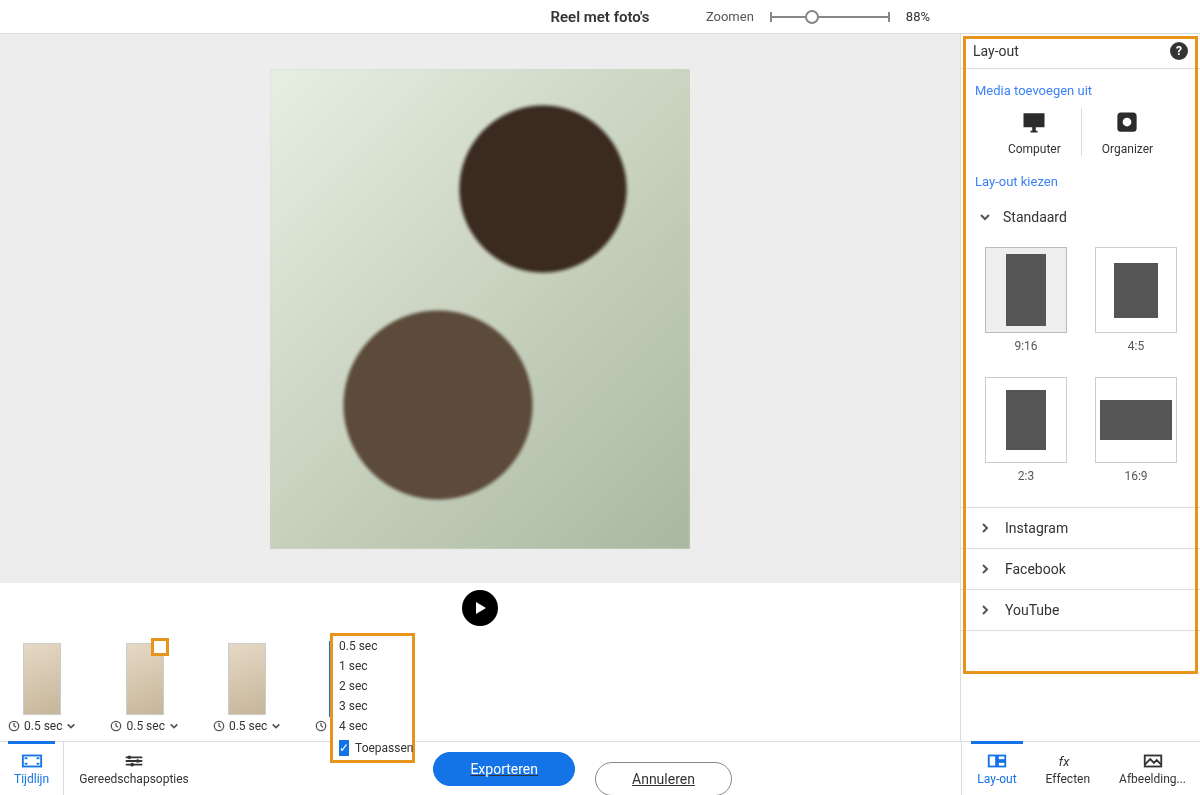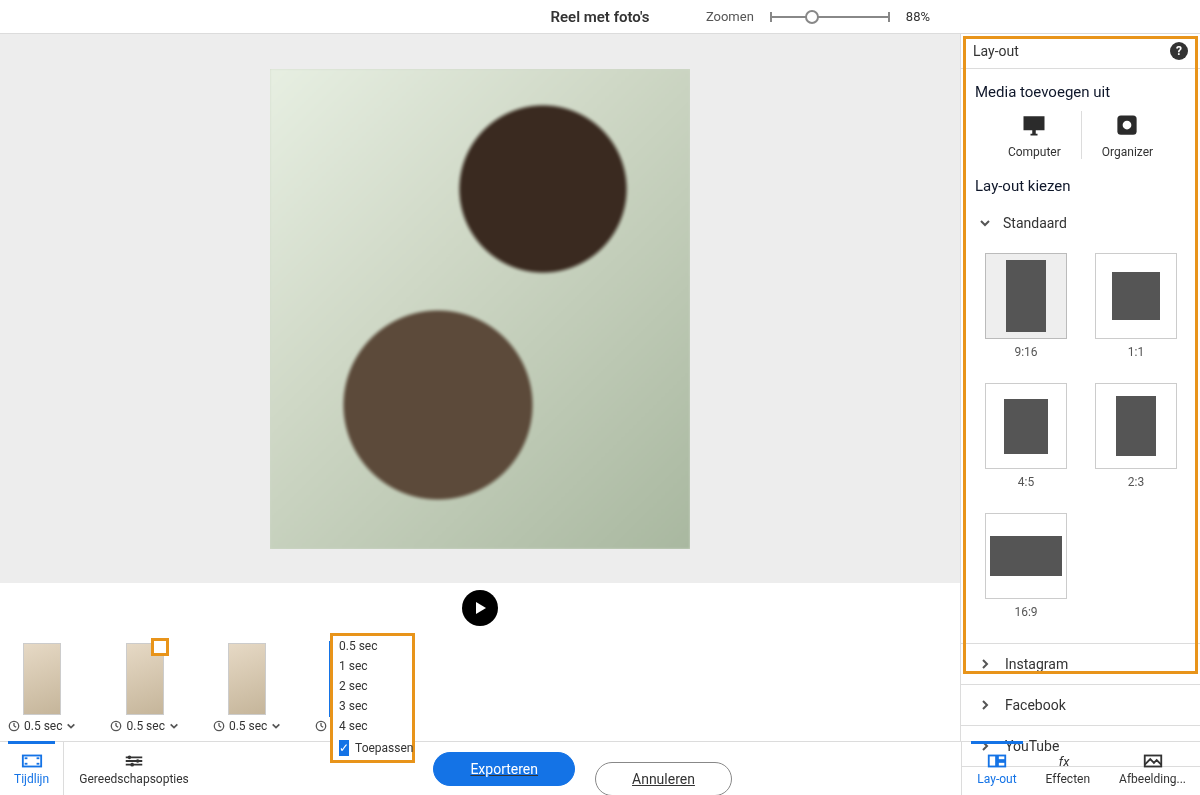--- a/index.html
+++ b/index.html
@@ -58,21 +58,21 @@
   .duration-menu .opt{padding:3px 6px;}
   .duration-menu .apply{display:flex;align-items:center;gap:6px;padding:4px 6px;}
   .chk{width:16px;height:16px;background:var(--accent);display:flex;align-items:center;justify-content:center;color:#fff;font-size:12px;}
 
   
   .side{width:240px;border-left:1px solid var(--border);background:#fff;display:flex;flex-direction:column;flex-shrink:0;position:relative;}
   .side .orange-box{position:absolute;top:2px;left:2px;right:2px;height:638px;border:3px solid var(--orange);pointer-events:none;}
   .side-head{display:flex;align-items:center;justify-content:space-between;padding:8px 12px;border-bottom:1px solid var(--border);font-size:14px;}
   .help-ic{width:18px;height:18px;border-radius:50%;background:#333;color:#fff;display:flex;align-items:center;justify-content:center;font-size:12px;font-weight:bold;}
   .side-body{padding:10px 14px 4px;flex-shrink:0;}
-  .sec-title{font-size:15px;color:#0f172a;margin:4px 0 10px;}
+  .sec-title{font-size:13px;color:#3b82f6;margin:4px 0 10px;}
   .media-src{display:flex;justify-content:center;gap:0;margin-bottom:18px;}
   .media-item{display:flex;flex-direction:column;align-items:center;gap:6px;padding:0 20px;cursor:pointer;font-size:12px;}
   .media-item + .media-item{border-left:1px solid var(--border);}
   .media-item svg{width:28px;height:28px;fill:#2b2b2b;}
   .accordion-hdr{display:flex;align-items:center;gap:12px;padding:10px 4px;font-size:14px;cursor:pointer;}
   .accordion-hdr .chev{width:12px;height:12px;}
 
   .ratio-grid{display:grid;grid-template-columns:1fr 1fr;gap:24px 28px;padding:12px 10px 20px;}
   .ratio-item{display:flex;flex-direction:column;align-items:center;gap:6px;cursor:pointer;}
   .ratio-box{width:82px;height:86px;border:1px solid #ccc;background:#fff;display:flex;align-items:center;justify-content:center;}
@@ -236,26 +236,20 @@
       </div>
       <div class="ratio-grid">
         <div class="ratio-item">
           <div class="ratio-box active">
               <div class="ratio-inner" style="width:40px;height:72px"></div>
             </div>
           <div class="ratio-label">9:16</div>
         </div>
         <div class="ratio-item">
           <div class="ratio-box">
-              <div class="ratio-inner" style="width:48px;height:48px"></div>
-            </div>
-          <div class="ratio-label">1:1</div>
-        </div>
-        <div class="ratio-item">
-          <div class="ratio-box">
               <div class="ratio-inner" style="width:44px;height:55px"></div>
             </div>
           <div class="ratio-label">4:5</div>
         </div>
         <div class="ratio-item">
           <div class="ratio-box">
               <div class="ratio-inner" style="width:40px;height:60px"></div>
             </div>
           <div class="ratio-label">2:3</div>
         </div>

